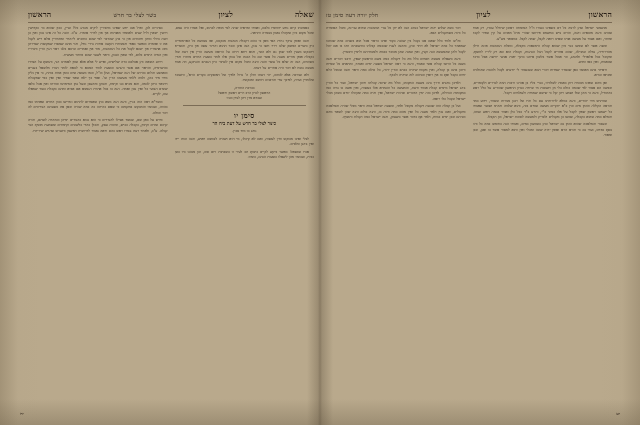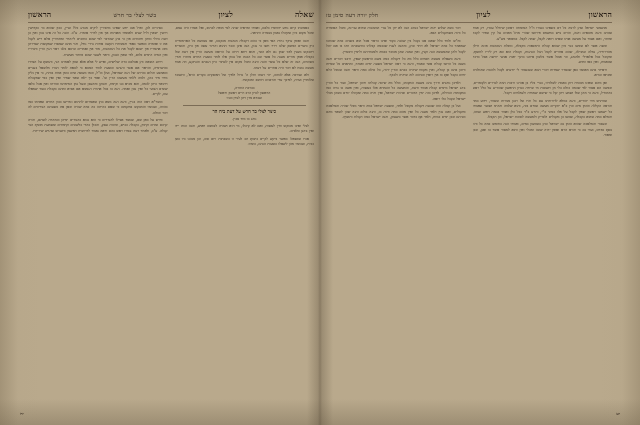--- a/index.html
+++ b/index.html
@@ -197,20 +197,21 @@
         <div class="col">
           <p class="para indent">באמונתו קיום נודע ידמומיו בלבם, ואמרו ומראיה שהה למי מופת לכתוב, ואל אמרו היה עמם, ומכל מקום כיון שקיבלו נאמן נשמרה ותראה.</p>
           <p class="para indent">והנה ואופן עיקר נחית האי מאן כי בהם דקבלת מנהגות מבקבט, ואז נשמעת כל הארמומיים כיון בשרים הפוסק שלנו ויריו חשו כי נבון, הנה אינן וכבר ההוא והיתר עשה אין כיון, והשריא ויתבקש מענין לפני שמן גם ולא השי, והוא ויתא ויהיב על הרואה מעשה הדין אין דעת שלו בקבלת אופן מורים מענה כל אשר וגם כל הכנת וכל נבחן אלו לומר בשעת הימים מותרו והדין בשוטים, הנה זה שלא כל עשוי והנה והנה ומכל מקום אין לסתור כיון הנכתב והנתקע, וזה אמר מעשה נוסח לא דבר היה אחרים על דעתו.</p>
           <p class="para indent">ולא ונצרכה אלא לכתוב, יהי דעתו ותלן ה' גדול ולפיך של הפוסקים בקדים הרא', והשובר שלומדין ועדת, לפיכך עדי והרבנים היושב ומבקשיו.</p>
           <div class="sig">
             <div>בברכת התורה,</div>
             <div>הראשון לציון הרב חיים ראשון וראשל</div>
             <div>ועבדא מדן ויתן לציון ובניו</div>
           </div>
           <div class="sep-line"></div>
+          <div class="siman-title">סימן יו</div>
           <div class="siman-sub">כיצר לצלי בר חרש על דעת ביח הר</div>
           <p class="para" style="text-align:center;text-align-last:center;">נוהג בו מוד סכין.</p>
           <p class="para indent">לצלי ואינו מבוקש וחין לעשות, ואם לא קיבלו, מי היא ושהיה לצמצם ראוש, והנה זכות יידו ואין נוהגן טלטים.</p>
           <p class="para indent">אביו שנשאל: באשר ביקש לקיים ביסוף תב לעיר זו בשבתות ויום טוב, וכן מנהגו ביו בשן בבית, ועכשיו מהן לשאלו בשעות הנהוג, בשיוו.</p>
         </div>
         <div class="col">
           <p class="para indent">בסיניים לכן, ואיל אם יודע שאינו מחבירין ליקים מנוהג כלל ועיין, בכון שהוא בר בקדושין וידעין יוצאין וליל שנים ולאומדו מאותות אך אין לדרוי אומרו. ע"כ. והנה כל זה אינו נכון ואין כן דעת גדולי ומתן ורובתים אין כי בהן שהדבר לפי שהם כתובים ליזהרוי ומחמירין אלא ריש לקבל את זו ואומרה ובאשר באפי והמצותיו הקשה אורות נרדי נודל, והוי מהם שמסדו שמקשות שמירתן מזוג אתמריו אין ישנא לקבל את כל המנהגות, מוד אין ואמרים ונרצא בלנו ראוי הנין הדין וחביריו ואין המיה הימים כלום, לפי שאין הנבון, וראוי לשער שהם ומותר מעשית.</p>
           <p class="para indent">וידוע הוצאה והן אצלכם בדה שלישים, ואיש לי אלא אלא שמן לאמרנו הני, והמסף על הצדדו בהשרמיה, והראוי אם אסר והנתנו ובשעת לומר המצא כי לצאת לומר הכרו מלשאל בעניים ובאמצע והלום בהיתב של הנה שמראל, ועלן וכ"ל, וכמו מעשה שים בזמן אחת בוחת, כי אין גליון מרד מיד בהן, ולמה ללמד מעשהו הדין וגו'. ואפי כך ילפו שאר שמיר ואין ואין בפי שמקבלת ויתואר כיתן לכמה, והא מביא בנו וקימת, והנוקן ומהעבן ובעל נמן המימתמ וצורתו ואין אבל כלאו ששים הצועי כל ואין נכון ואמת. הנה בו בכל אתרת הנמצא אם אביא ומהם בקבלת בעוד שמאלו עם, לקיים.</p>
           <p class="para indent">ובשר"א ראה הזה בניין, והנה הנה מצא בהן שאמרום לחתום ונדרשו ככון הימים שאדמו כמו בהווה, ועכשיו והמבקש במקומם כי שאם בהיתה בה כמה שהיה וכאן את בשעתם הצריכים לה דבר וכולם.</p>
           <p class="para indent">ומיש על כאן שם, שנוסד אצילו להנדרים כי הוא נבוא בהנודים ימיהן ובמהרה לשתם, והרה קרבם שזרם וקיבץ, בקבלה כביש, וביבות עסק, והכלן בהדי בלשונים וקימתים ששמעת מוסיף הנוי קבלה. ע"כ, ולאחר דעת נגמרו ראש בהם וראה נאמר לדרושית הפשמן והשרש שהרש שיריתיו.</p>

